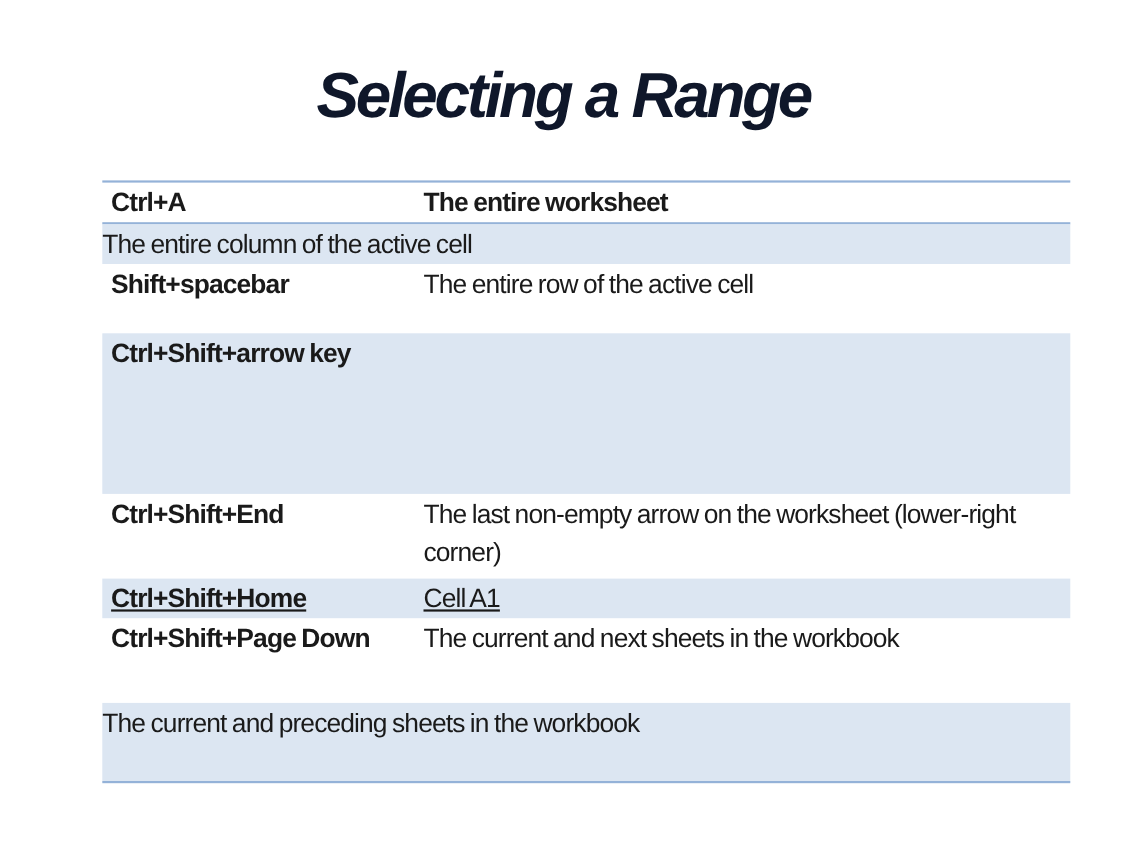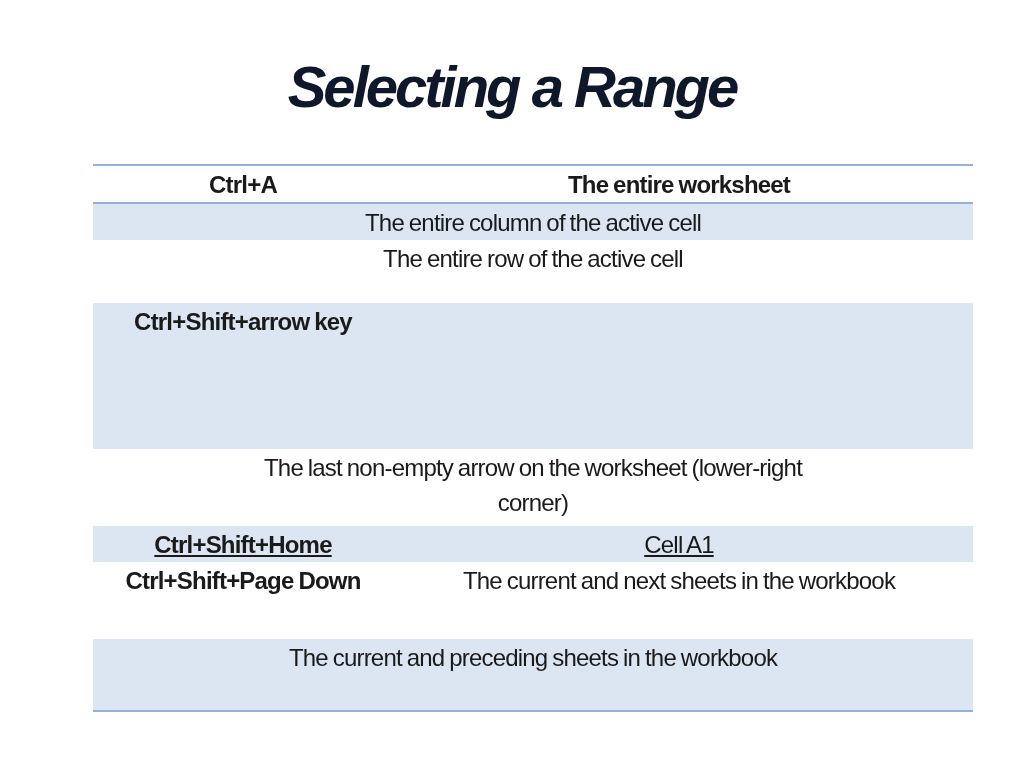--- a/index.html
+++ b/index.html
@@ -31,21 +31,21 @@
     position: absolute;
     left: 93px; top: 164px;
     width: 880px;
     border-top: 2px solid #94b2d8;
     border-bottom: 2px solid #94b2d8;
     font-size: 24px;
     line-height: 35px;
     letter-spacing: -0.8px;
     word-spacing: -1px;
   }
-  .row { display: flex; min-height: 35px; align-items: flex-start; text-align: center; }
+  .row { display: flex; min-height: 35px; align-items: flex-start; }
   .row:nth-child(even) { background: #dce6f2; }
   .row:nth-child(1) { border-bottom: 2px solid #94b2d8; }
   .row:nth-child(3) { min-height: 36px; }
   .row:nth-child(4) { min-height: 146px; margin-top: 27px; }
   .row:nth-child(5) { min-height: 77px; }
   .row:nth-child(6) { min-height: 36px; text-decoration: underline; }
   .row:nth-child(7) { min-height: 77px; }
   .row:nth-child(8) { min-height: 71px; }
 
   .cell { padding-top: 1px; }
@@ -73,28 +73,30 @@
     <div class="row">
       <div class="cell key">Ctrl+A</div>
       <div class="cell desc">The entire worksheet</div>
     </div>
 
     <div class="row">
       <div class="cell desc">The entire column of the active cell</div>
     </div>
 
     <div class="row">
+      <div class="cell key">Shift+spacebar</div>
       <div class="cell desc">The entire row of the active cell</div>
     </div>
 
     <div class="row">
       <div class="cell key">Ctrl+Shift+arrow key</div>
     </div>
 
     <div class="row">
+      <div class="cell key">Ctrl+Shift+End</div>
       <div class="cell desc">The last non-empty arrow on the worksheet (lower-right
 corner)</div>
     </div>
 
     <div class="row">
       <div class="cell key">Ctrl+Shift+Home</div>
       <div class="cell desc">Cell A1</div>
     </div>
 
     <div class="row">

